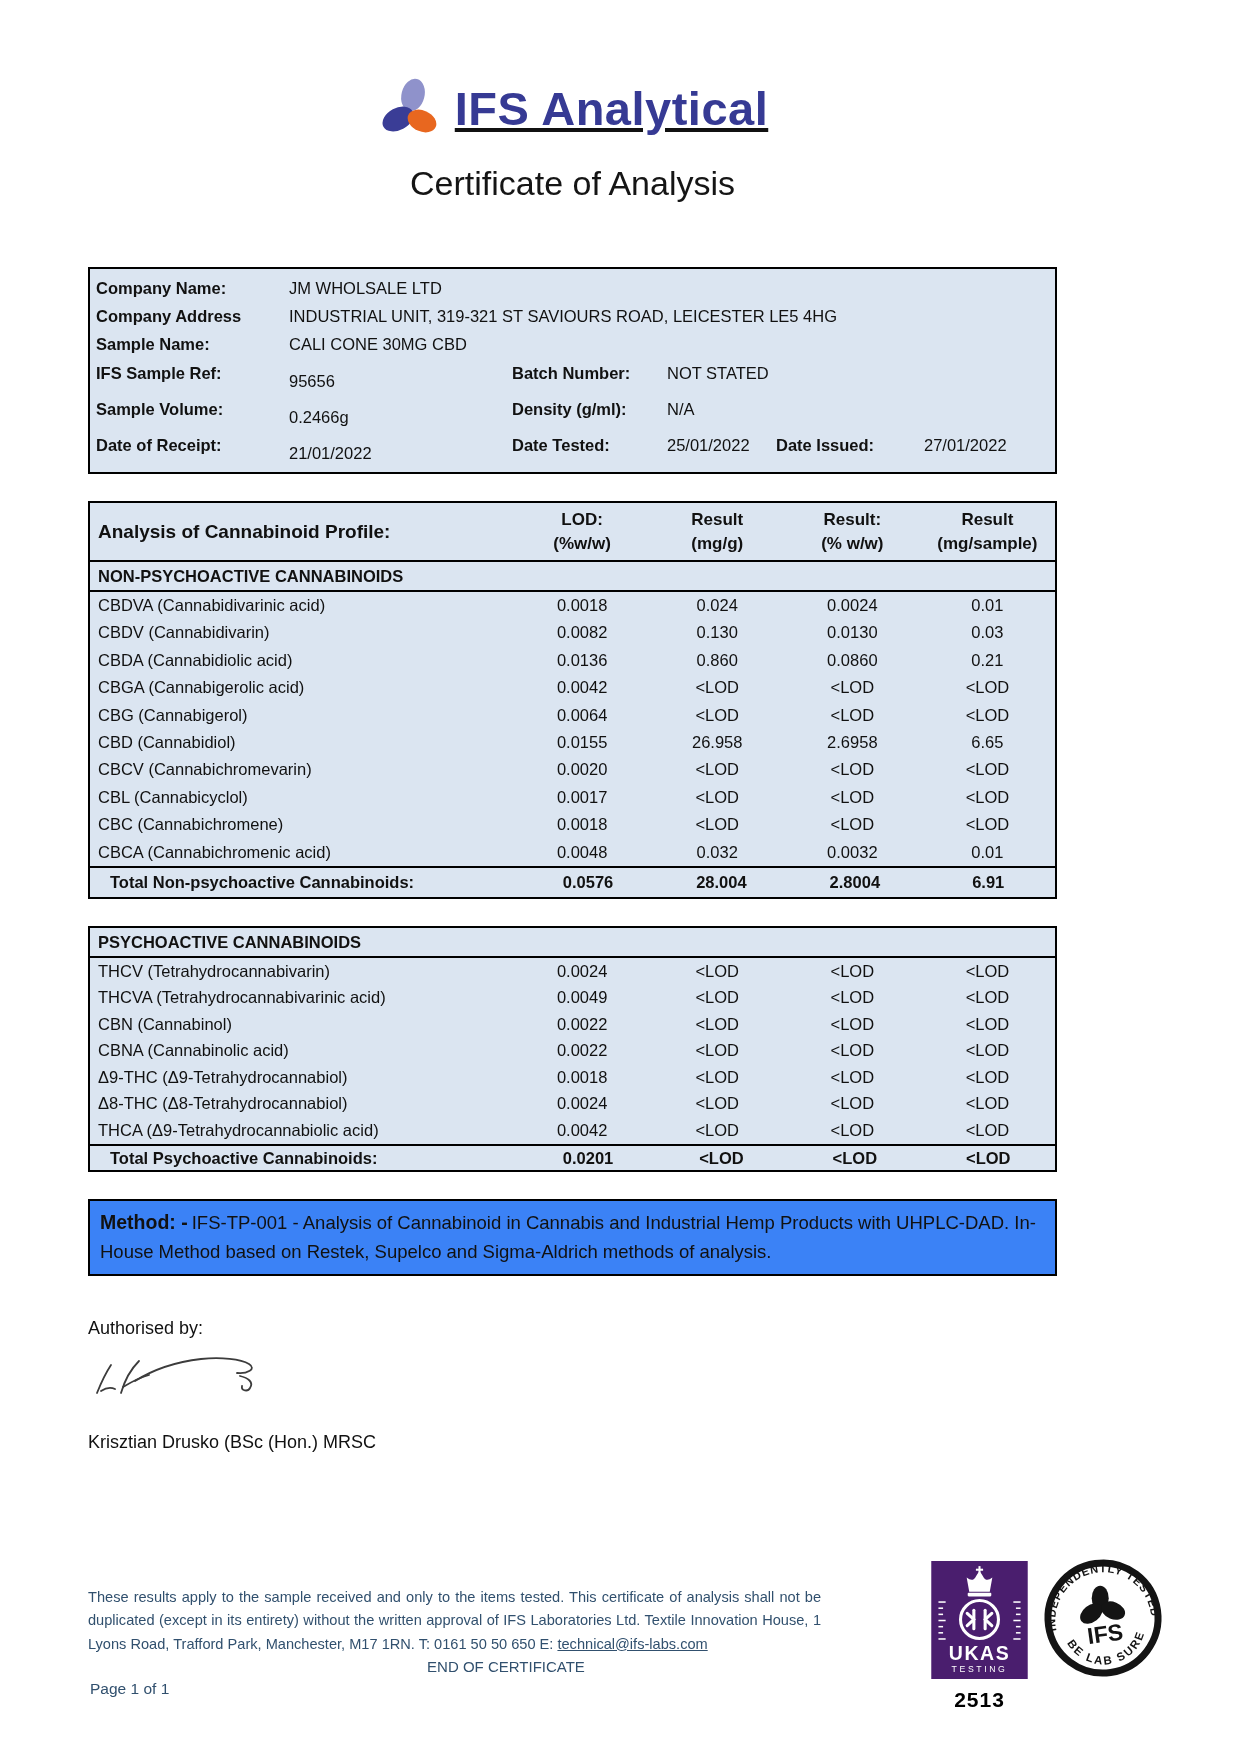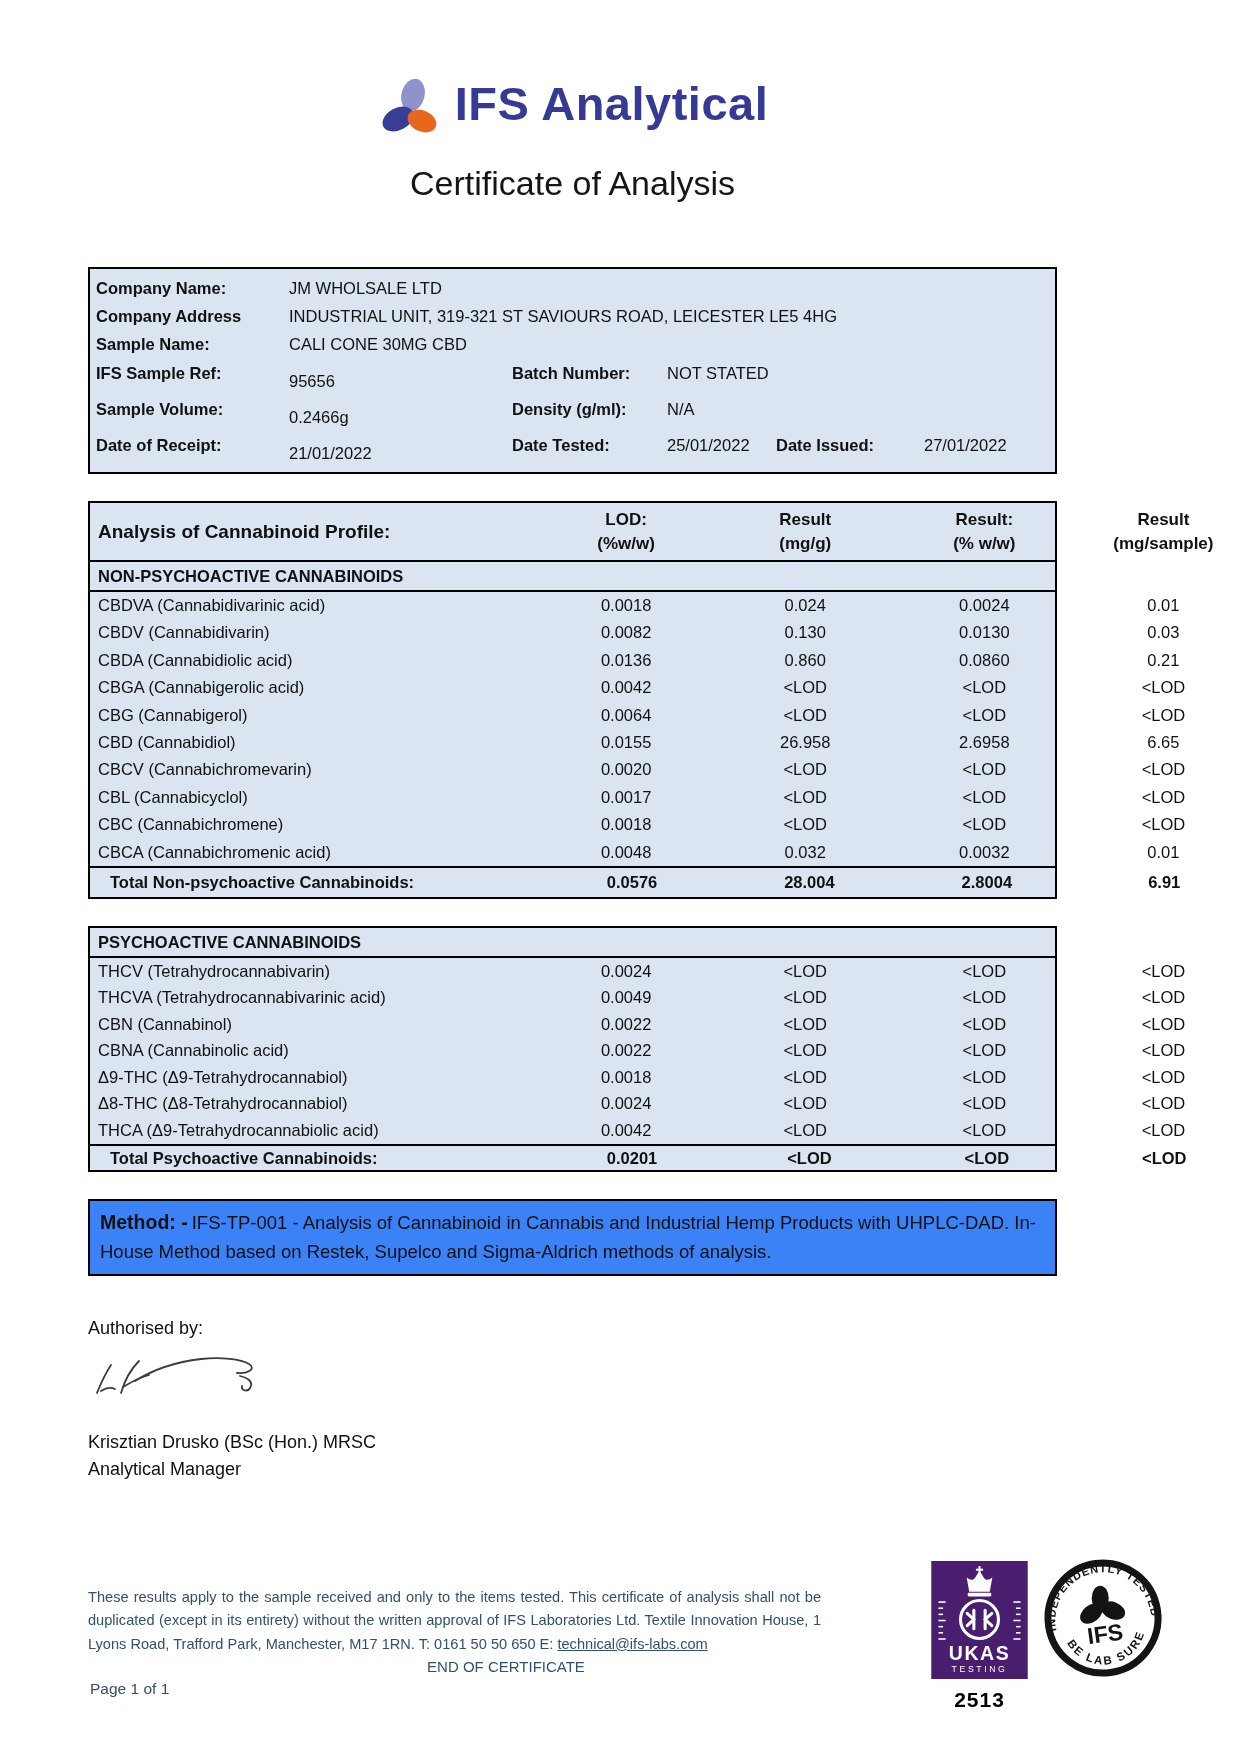--- a/index.html
+++ b/index.html
@@ -1,34 +1,34 @@
 <!DOCTYPE html>
 <html><head>
 <meta charset="utf-8">
 <style>
   * { margin:0; padding:0; box-sizing:border-box; }
   body { background:#777; font-family:"Liberation Sans","DejaVu Sans",sans-serif; }
   .page { position:relative; width:1240px; height:1754px; background:#fff; margin:0 auto; overflow:hidden; color:#111; }
   .content { margin-left:88px; width:969px; }
 
   
-  .brand-row { margin-top:76px; display:flex; justify-content:center; align-items:flex-start; gap:14px; }
+  .brand-row { margin-top:76px; display:flex; justify-content:center; align-items:flex-end; gap:14px;text-decoration:underline; }
   .brand-text { font-size:47px; font-weight:bold; color:#363a94; letter-spacing:0.5px; }
   .cert-title { text-align:center; font-size:34px; color:#151515; margin-top:28px; }
 
   
   .info-box { margin-top:64px; background:#dbe5f1; border:2.5px solid #000; padding:5px 0 5px 6px; }
   .irow { display:flex; line-height:28.2px; font-size:16.5px; }
   .lbl { font-weight:bold; }
   .w-l1 { width:193px; } .w-v1 { width:223px;margin-top:8px; } .w-l2 { width:155px; }
   .w-v2 { width:109px; } .w-l3 { width:148px; }
 
   
   .tbox { margin-top:27px; background:#dbe5f1; border:2.5px solid #000; }
-  .grid5 { display:grid; grid-template-columns:44% 14% 14% 14% 14%;gap:44px; }
+  .grid5 { display:grid; grid-template-columns:44% 14% 14% 14% 14%; }
   .thead { border-bottom:2.5px solid #000; padding:5px 0 4px 0; align-items:center; }
   .t-title { font-weight:bold; font-size:19px; padding-left:8px; }
   .col-h { text-align:center; font-weight:bold; font-size:17px; line-height:1.4; }
   .section-row { font-weight:bold; font-size:16.5px; padding:5px 8px 4px 8px; border-bottom:2px solid #000; }
   .trow { align-items:center; height:27.4px; font-size:16.5px; }
   .tbox2 .trow { height:26.6px; }
   .c0 { padding-left:8px; text-align:left; }
   .c  { text-align:center; }
   .total { font-weight:bold; border-top:2px solid #000; height:31px;padding-left:12px; }
 
@@ -294,21 +294,20 @@
         <path d="M7 46 C11 36 17 24 21 18"></path>
         <path d="M11 44 C17 40 21 40 25 42"></path>
         <path d="M31 46 C35 32 43 20 49 14"></path>
         <path d="M33 40 C43 34 51 30 59 28"></path>
         <path d="M45 34 C61 24 85 15 111 12 C131 10 151 12 159 17 C167 22 157 27 147 26"></path>
         <path d="M150 29 C158 31 164 35 160 41 C158 45 151 44 152 39"></path>
       </g>
     </svg>
     <div class="signatory">
       <div>Krisztian Drusko (BSc (Hon.) MRSC</div>
-      <div>Analytical Manager</div>
     </div>
   </div>
 
   <div class="abs disclaimer">
     <span>These results apply to the sample received and only to the items tested. This certificate of analysis shall not be duplicated (except in its entirety) without the written approval of IFS Laboratories Ltd. Textile Innovation House, 1 Lyons Road, Trafford Park, Manchester, M17 1RN. T: 0161 50 50 650 E: </span><a class="email">technical@ifs-labs.com</a>
   </div>
 
   <div class="abs end-cert">END OF CERTIFICATE</div>
   <div class="abs page-num">Page 1 of 1</div>
 

